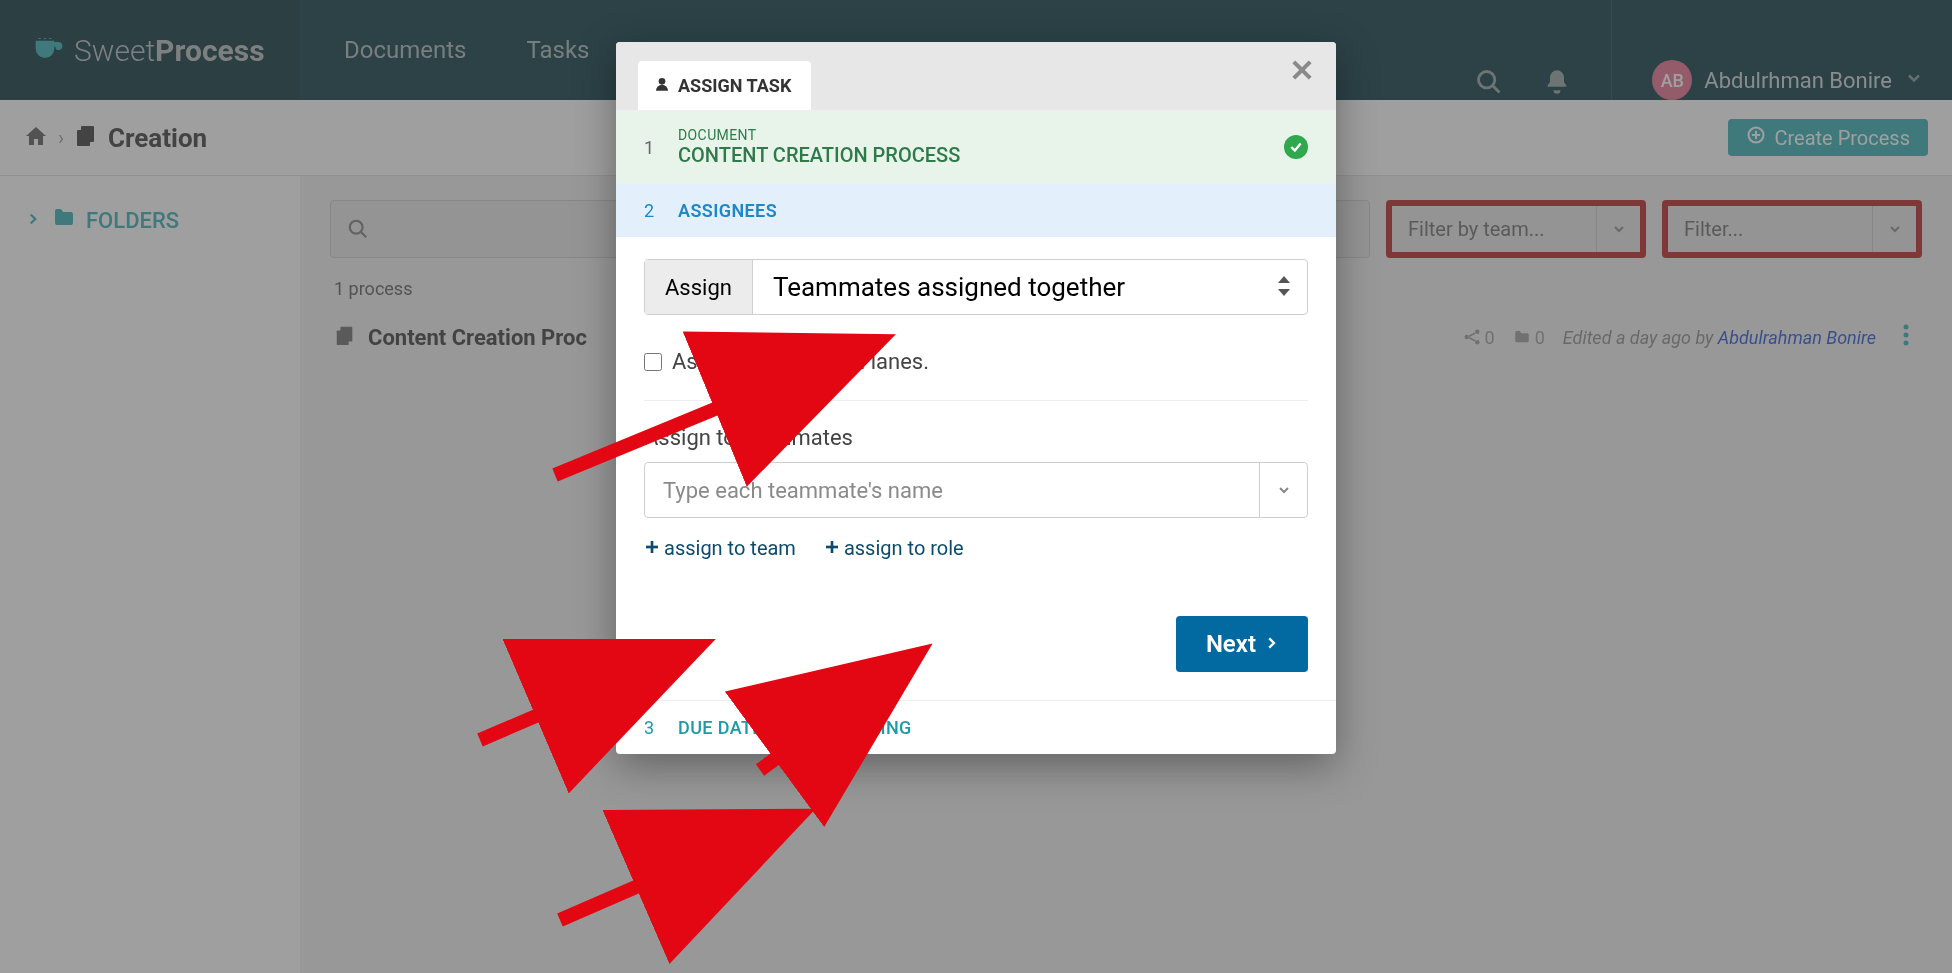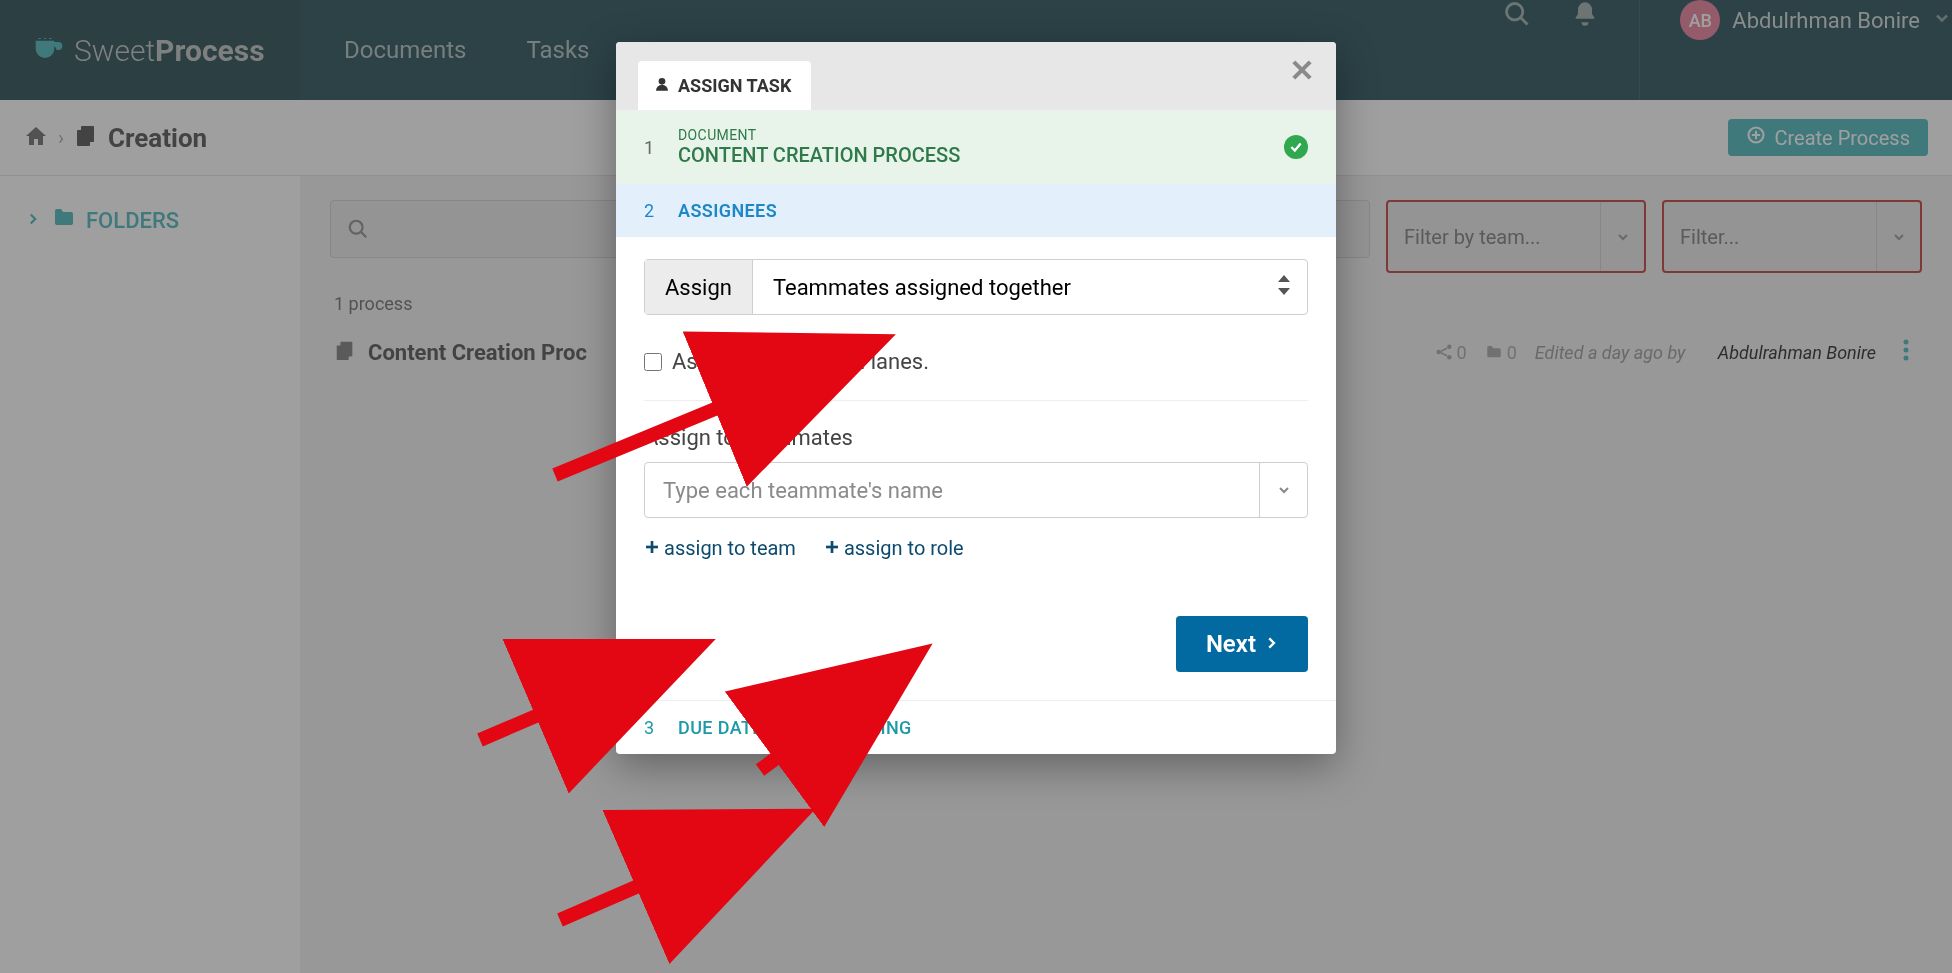--- a/index.html
+++ b/index.html
@@ -7,21 +7,21 @@
   body { position: relative; background: #fff; }
 
   
   .topnav { height: 100px; background: #00323d; display: flex; align-items: center; color: #fff; position: relative; }
   .logo-block { width: 300px; height: 100px; background: #002a33; display: flex; align-items: center; padding-left: 32px; }
   .logo-cup { width: 34px; height: 24px; margin-right: 8px; color: #2baab1; }
   .logo-text { font-size: 30px; font-weight: 300; color: #b7babb; }
   .logo-text b { font-weight: 700; }
   .nav-links { display: flex; gap: 60px; padding-left: 44px; }
   .nav-link { color: #a6b6b7; font-size: 24px; cursor: pointer; }
-  .nav-right { margin-left: auto; display: flex; align-items: flex-start; gap: 40px; }
+  .nav-right { margin-left: auto; display: flex; align-items: flex-end; gap: 40px; padding-right: 28px; }
   .nav-icon { color: #8fa0a1; cursor: pointer; }
   .divider-v { width: 1px; height: 100px; background: #0a4a52; }
   .user-block { display: flex; align-items: center; gap: 12px; cursor: pointer; }
   .avatar { width: 40px; height: 40px; border-radius: 50%; background: #e6688a; display: flex; align-items: center; justify-content: center; font-size: 18px; font-weight: 500; color: #fff; }
   .user-name { font-size: 22px; color: #cdd5d5; }
   .caret-icon { color: #7f9394; }
 
   
   .crumb-bar { height: 76px; border-bottom: 1px solid #ddd; display: flex; align-items: center; padding: 0 24px; }
   .crumb-bar .home { color: #555; cursor: pointer; }
@@ -30,29 +30,29 @@
   .create-btn { margin-left: auto; background: #2baab1; color: #fff; border-radius: 4px; padding: 6px 18px; font-size: 20px; display: flex; align-items: center; gap: 8px; cursor: pointer; }
 
   
   .body-row { display: flex; height: calc(100% - 176px); }
   .sidebar { width: 300px; padding: 30px 24px; }
   .folders-toggle { display: flex; align-items: center; gap: 10px; color: #2baab1; font-size: 22px; cursor: pointer; font-weight: 500; }
   .main { flex: 1; background: #f0f0f0; padding: 24px 30px; }
   .filters-row { display: flex; gap: 16px; align-items: stretch; }
   .search-box { flex: 1; background: #e6e6e6; border: 1px solid #c9c9c9; border-radius: 4px; display: flex; align-items: center; padding: 0 16px; height: 58px; }
   .search-box svg { color: #7a7a7a; }
-  .filter-select { width: 260px; height: 73px; background: #e6e6e6; border: 2px solid #b91c1c; border-radius: 4px; display: flex; align-items: center; }
+  .filter-select { width: 260px; height: 58px; background: #e6e6e6; border: 6px solid #b91c1c; border-radius: 4px; display: flex; align-items: center; }
   .filter-select .label { flex: 1; padding: 0 16px; color: #666; font-size: 20px; }
   .filter-select .caret { width: 44px; border-left: 1px solid #c9c9c9; height: 100%; display: flex; align-items: center; justify-content: center; color: #888; }
   .count-line { padding: 20px 4px 10px; color: #555; font-size: 18px; }
   .proc-row { display: flex; align-items: center; padding: 14px 4px; font-size: 22px; color: #333; }
   .proc-row .title { font-weight: 700; display: flex; align-items: center; gap: 12px; }
   .proc-row .meta { margin-left: auto; display: flex; align-items: center; gap: 18px; color: #999; font-size: 18px; }
   .proc-row .edited { font-style: italic; color: #888; }
-  .proc-row .edited a { color: #000000; text-decoration: none; margin-left: 28px; }
+  .proc-row .edited a { color: #1d4ed8; text-decoration: none; }
   .proc-row .kebab { color: #2baab1; cursor: pointer; padding: 0 8px; }
 
   
   .scrim { position: absolute; inset: 0; background: rgba(80,80,80,0.55); }
 
   
   .modal { position: absolute; top: 42px; left: 50%; transform: translateX(-50%); width: 720px; background: #fff; border-radius: 4px; box-shadow: 0 12px 40px rgba(0,0,0,0.35); }
   .tab-strip { height: 68px; background: #e7e7e7; display: flex; align-items: flex-end; padding: 0 22px; position: relative; border-radius: 4px 4px 0 0; }
   .tab-active { background: #fff; padding: 14px 20px 14px 16px; border-radius: 4px 4px 0 0; font-weight: 700; font-size: 18px; color: #333; display: flex; align-items: center; gap: 8px; }
   .modal-close { position: absolute; right: 20px; top: 14px; color: #8a8a8a; cursor: pointer; }
@@ -60,21 +60,21 @@
   .step-num { font-size: 18px; color: #666; width: 14px; }
   .step1 { background: #e8f4ea; }
   .step1 .doc-label { font-size: 14px; color: #2f7a4a; letter-spacing: 0.4px; }
   .step1 .doc-name { font-size: 20px; color: #2f7a4a; font-weight: 500; }
   .step1 .check { margin-left: auto; width: 24px; height: 24px; background: #2fa84f; border-radius: 50%; display: flex; align-items: center; justify-content: center; color: #fff; }
   .step2 { background: #e3f0fb; }
   .step2 .label { color: #1d87c9; font-weight: 600; font-size: 18px; letter-spacing: 0.4px; }
   .step-body { padding: 22px 28px 28px; }
   .assign-row { display: flex; border: 1px solid #cfcfcf; border-radius: 4px; height: 56px; align-items: stretch; width: 100%; }
   .assign-row .lbl { background: #ececec; display: flex; align-items: center; padding: 0 20px; font-size: 22px; border-right: 1px solid #cfcfcf; }
-  .assign-row .sel { flex: 1; display: flex; align-items: center; padding: 0 20px; font-size: 22px; position: relative; cursor: pointer; }
+  .assign-row .sel { flex: 1; display: flex; align-items: center; padding: 0 20px; font-size: 26px; position: relative; cursor: pointer; }
   .assign-row .sel .updown { position: absolute; right: 16px; color: #555; }
   .check-line { display: flex; align-items: center; gap: 10px; font-size: 22px; color: #444; padding: 34px 0 26px; border-bottom: 1px solid #eee; }
   .check-line input { width: 18px; height: 18px; }
   .sub-label { font-size: 22px; color: #444; padding: 24px 0 12px; }
   .teammate-input { border: 1px solid #cfcfcf; border-radius: 4px; height: 56px; display: flex; align-items: center; }
   .teammate-input .ph { flex: 1; padding: 0 18px; color: #8a8a8a; font-size: 22px; }
   .teammate-input .dd { width: 48px; border-left: 1px solid #cfcfcf; height: 100%; display: flex; align-items: center; justify-content: center; color: #888; cursor: pointer; }
   .link-row { display: flex; gap: 28px; padding-top: 18px; }
   .add-link { color: #0c4a6e; font-size: 20px; cursor: pointer; display: flex; align-items: center; gap: 4px; }
   .next-row { display: flex; justify-content: flex-end; padding-top: 56px; }

